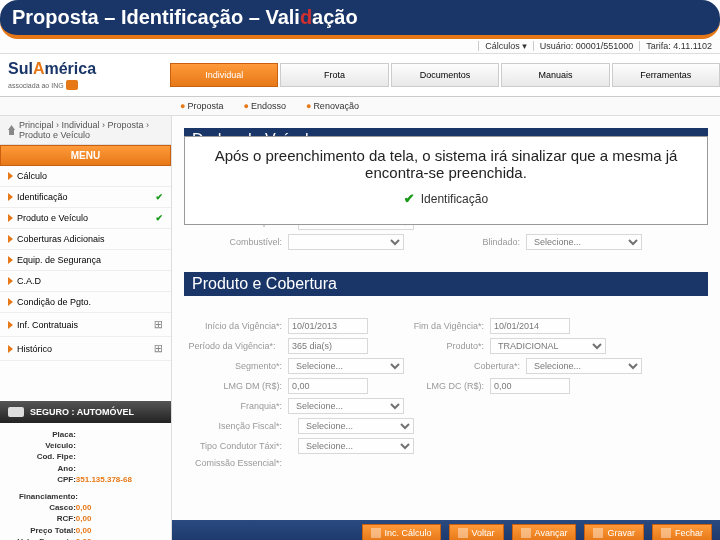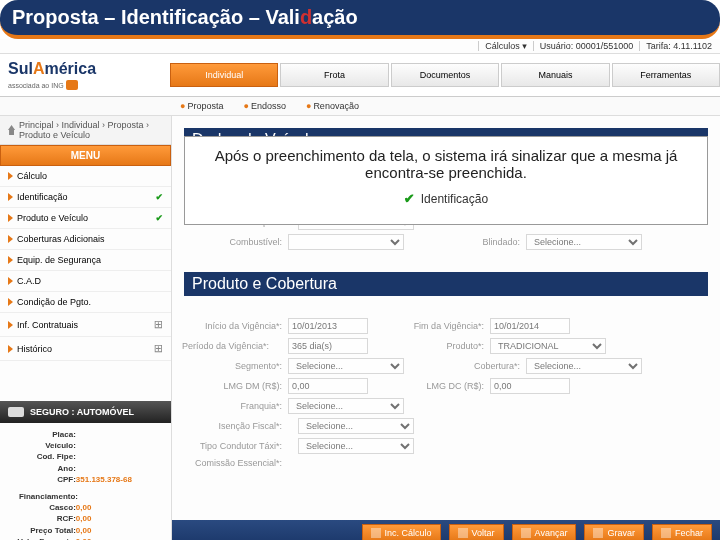--- a/index.html
+++ b/index.html
@@ -256,21 +256,21 @@
             <label style="width:100px;text-align:right">Início da Vigência*:</label>
             <input class="inp" value="10/01/2013" style="">
           </div>
         <div>
             <label>Fim da Vigência*:</label>
             <input class="inp" value="10/01/2014" style="">
           </div>
       </div>
       <div class="fr col2">
         <div>
-            <label style="width:100px;text-align:left">Período da Vigência*:</label>
+            <label style="width:100px;text-align:center">Período da Vigência*:</label>
             <input class="inp" value="365 dia(s)" style="">
           </div>
         <div>
             <label>Produto*:</label>
             <select class="sel"><option>TRADICIONAL</option></select>
           </div>
       </div>
       <div class="fr col2">
         <div>
             <label style="width:100px;text-align:right">Segmento*:</label>

